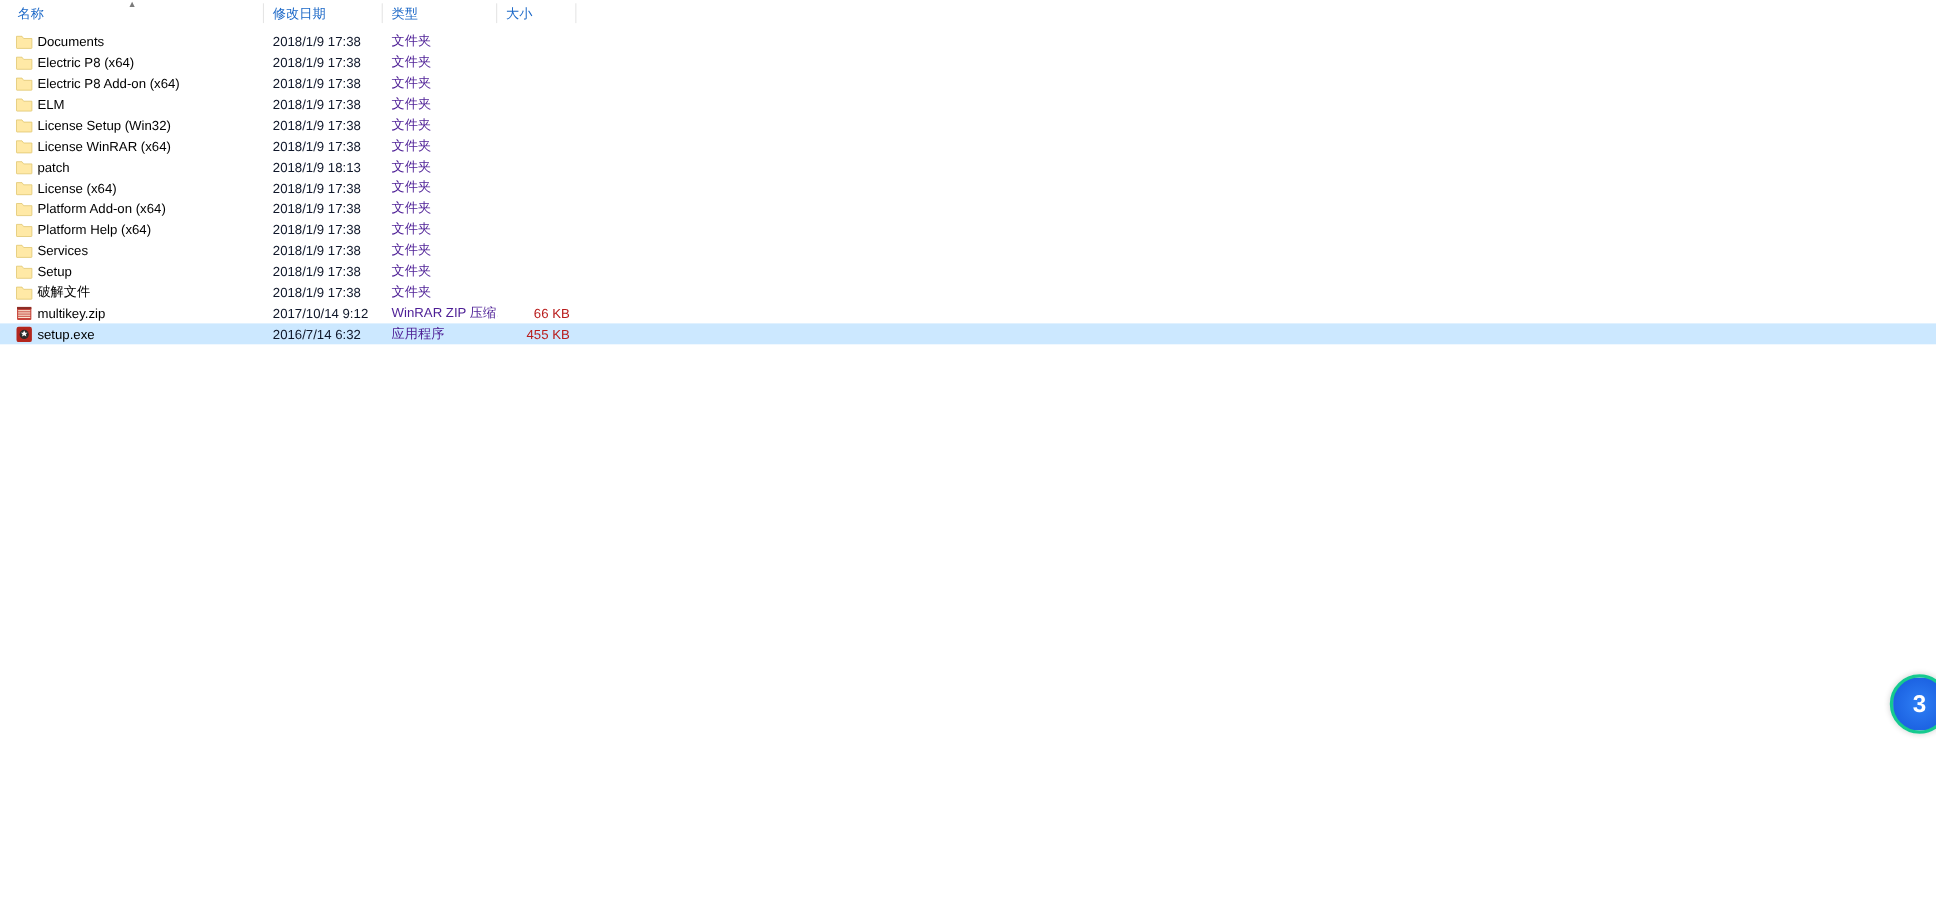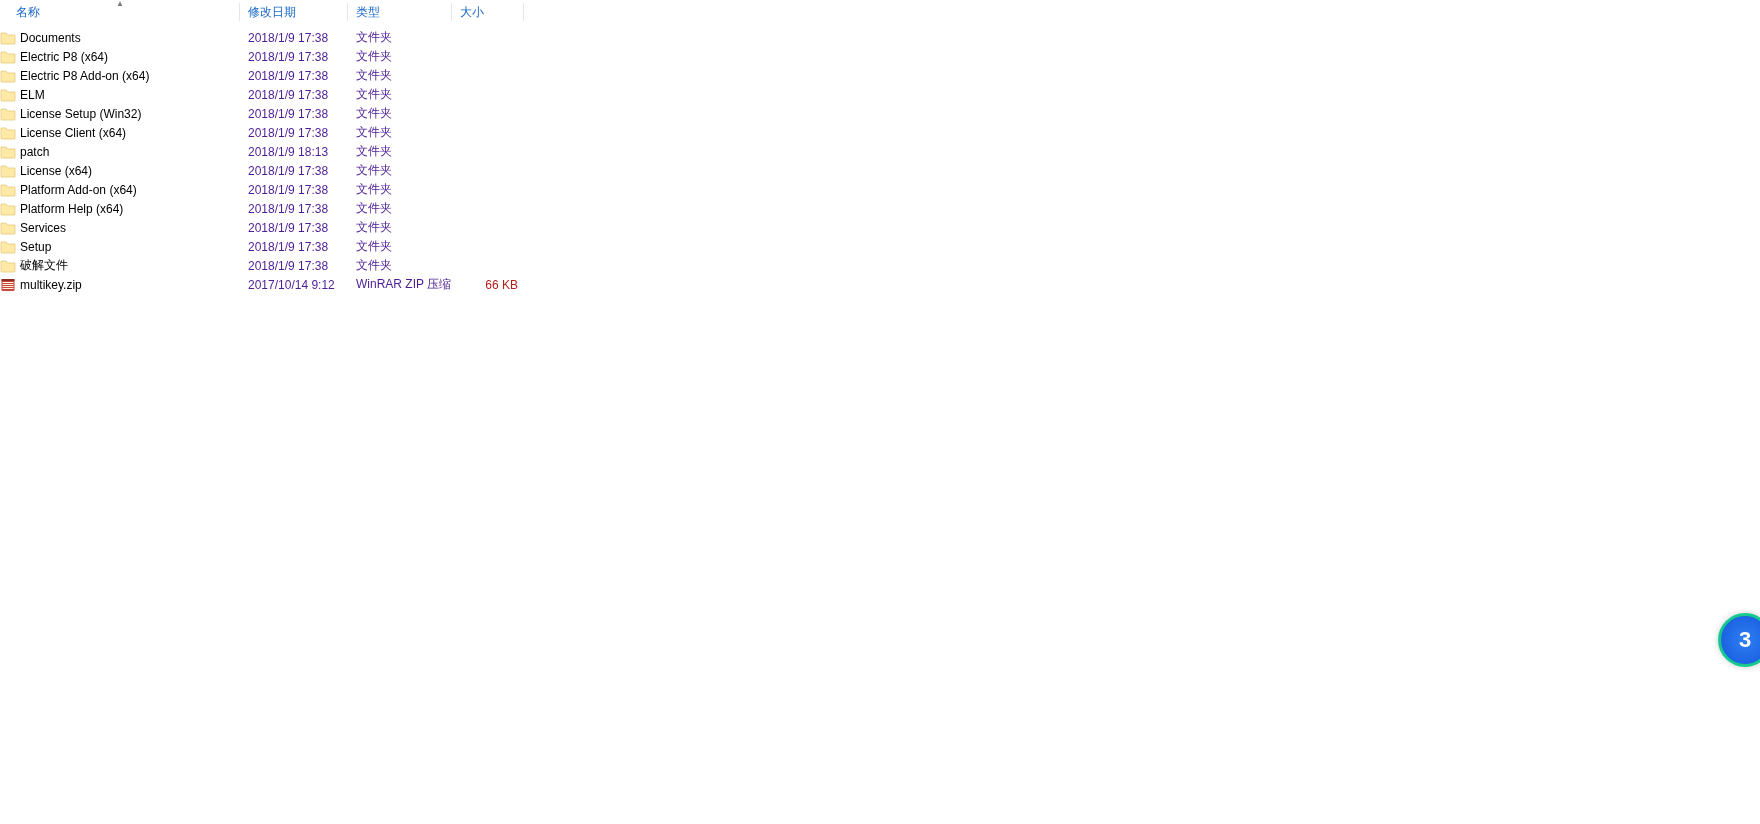--- a/index.html
+++ b/index.html
@@ -51,22 +51,22 @@
 
   
   .file-list { padding-top: 4px; }
   .row {
     height: 19px;
     display: flex;
     align-items: center;
   }
   .row.selected { background: #cce8ff; }
   .cell { display: flex; align-items: center; height: 100%; overflow: hidden; white-space: nowrap; }
-  .cell-name  { width: 240px; }
-  .cell-date  { width: 108px; padding-left: 8px; color: #4c1d95; }
+  .cell-name  { width: 240px; padding-left: 14px; }
+  .cell-date  { width: 108px; padding-left: 8px; color: #0f172a; }
   .cell-type  { width: 104px; padding-left: 8px; color: #4c1d95; }
   .cell-size  { width: 72px;  padding-right: 6px; justify-content: flex-end; color: #b91c1c; }
 
   .icon { width: 16px; height: 16px; margin-right: 4px; flex: 0 0 16px; display:inline-flex; align-items:center; justify-content:center; }
 
   
   .floating-badge {
     position: absolute;
     right: -12px;
     top: 613px;
@@ -172,21 +172,21 @@
         <div class="cell cell-type">文件夹</div>
         <div class="cell cell-size"></div>
       </div>
       <div class="row">
         <div class="cell cell-name">
           <span class="icon">
             <svg viewBox="0 0 16 16" width="16" height="16">
               <path d="M1 3h5l1.5 2H15v8.5a.5.5 0 0 1-.5.5H1.5a.5.5 0 0 1-.5-.5V3z" fill="#ffe9a6" stroke="#e0c46c" stroke-width="0.7"></path>
             </svg>
           </span>
-          <span>License Client (x64)</span>
+          <span>License WinRAR (x64)</span>
         </div>
         <div class="cell cell-date">2018/1/9 17:38</div>
         <div class="cell cell-type">文件夹</div>
         <div class="cell cell-size"></div>
       </div>
       <div class="row">
         <div class="cell cell-name">
           <span class="icon">
             <svg viewBox="0 0 16 16" width="16" height="16">
               <path d="M1 3h5l1.5 2H15v8.5a.5.5 0 0 1-.5.5H1.5a.5.5 0 0 1-.5-.5V3z" fill="#ffe9a6" stroke="#e0c46c" stroke-width="0.7"></path>
@@ -287,19 +287,34 @@
               <rect x="2.5" y="9" width="11" height="1" fill="#fff6e0"></rect>
               <rect x="2.5" y="11" width="11" height="1" fill="#fff6e0"></rect>
             </svg>
           </span>
           <span>multikey.zip</span>
         </div>
         <div class="cell cell-date">2017/10/14 9:12</div>
         <div class="cell cell-type">WinRAR ZIP 压缩...</div>
         <div class="cell cell-size">66 KB</div>
       </div>
+      <div class="row selected">
+        <div class="cell cell-name">
+          <span class="icon">
+            <svg viewBox="0 0 16 16" width="16" height="16">
+              <rect x="1" y="1" width="14" height="14" rx="2" fill="#b3261e"></rect>
+              <circle cx="8" cy="8" r="4.2" fill="#2b2b2b"></circle>
+              <path d="M8 4.5l1 2h2l-1.6 1.3.6 2L8 8.7 6 9.8l.6-2L5 6.5h2z" fill="#ffffff"></path>
+            </svg>
+          </span>
+          <span>setup.exe</span>
+        </div>
+        <div class="cell cell-date">2016/7/14 6:32</div>
+        <div class="cell cell-type">应用程序</div>
+        <div class="cell cell-size">455 KB</div>
+      </div>
     </div>
 
   <div class="floating-badge">
     <span>3</span>
   </div>
 
 </div>
 
 </body></html>

